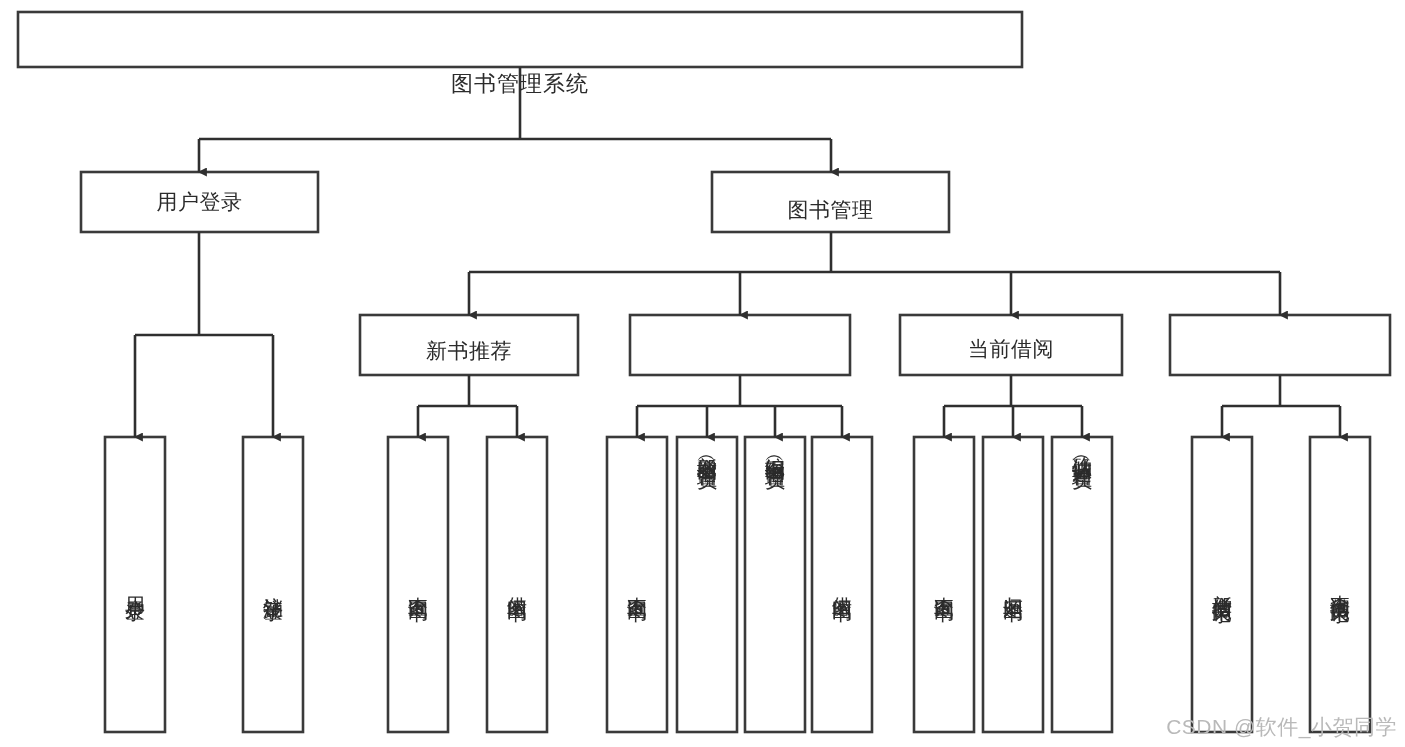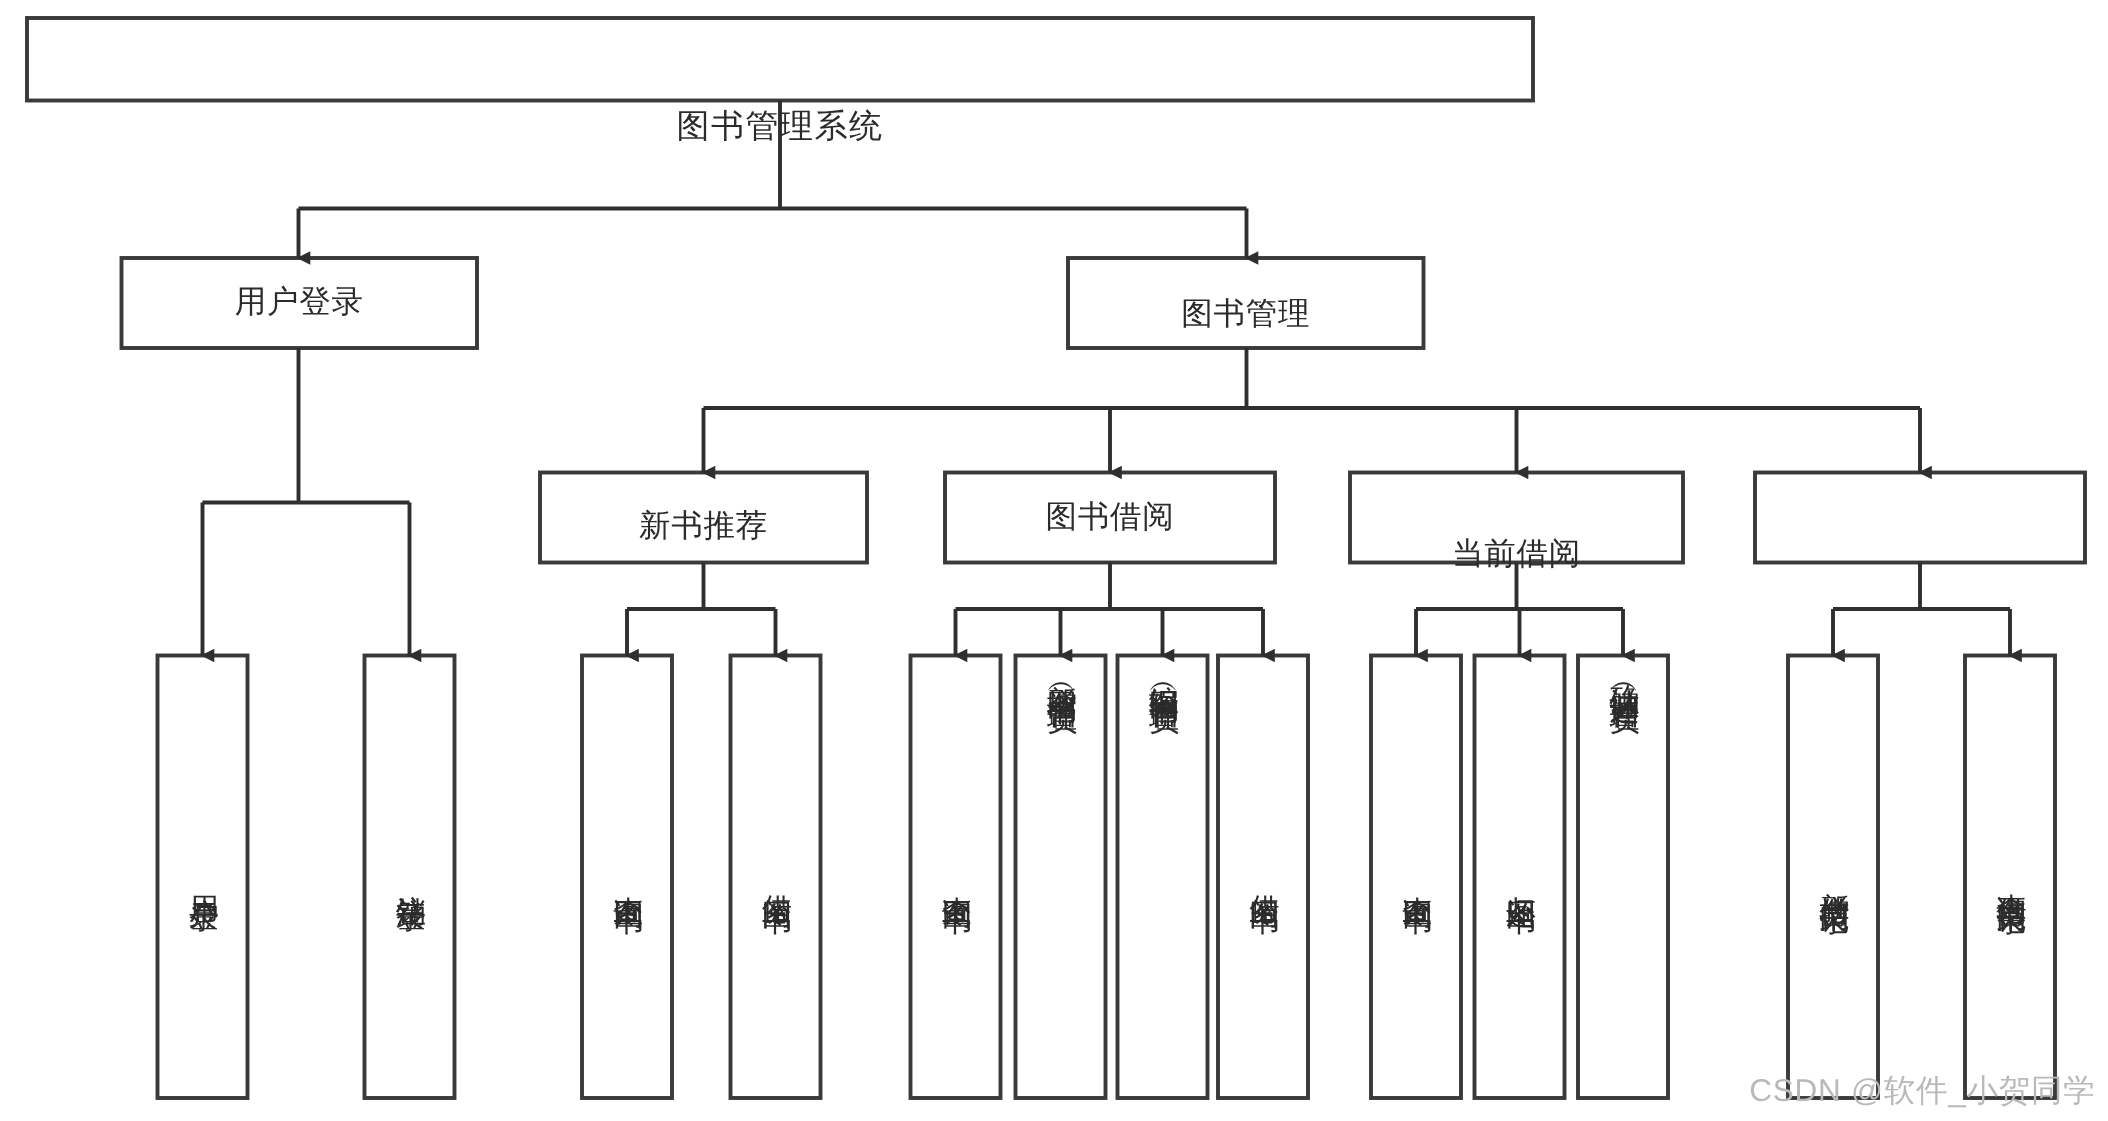--- a/index.html
+++ b/index.html
@@ -168,22 +168,21 @@
     <path class="connector" d="M 1222 406 L 1222 437" marker-end="url(#arrow)"></path>
     <path class="connector" d="M 1340 406 L 1340 437" marker-end="url(#arrow)"></path>
   </svg>
 
   <div class="node-label root" style="left:18px; top:12px; width:1004px; height:55px;margin-top:44px;">图书管理系统</div>
 
   <div class="node-label horizontal" style="left:81px; top:172px; width:237px; height:60px;">用户登录</div>
   <div class="node-label horizontal" style="left:712px; top:172px; width:237px; height:76px;text-align:center;">图书管理</div>
 
   <div class="node-label horizontal" style="left:360px; top:315px; width:218px; height:72px;">新书推荐</div>
-  <div class="node-label horizontal" style="left:630px; top:315px; width:220px; height:60px;">图书借阅</div>
-  <div class="node-label horizontal" style="left:900px; top:315px; width:222px; height:68px;margin-top:21px;">当前借阅</div>
+  <div class="node-label horizontal" style="left:900px; top:315px; width:222px; height:68px;">当前借阅</div>
 
   <div class="node-label vertical centered" style="left:105px; top:437px; width:60px; height:295px;">用户登录</div>
   <div class="node-label vertical centered" style="left:243px; top:437px; width:60px; height:295px;">注销登录</div>
 
   <div class="node-label vertical centered" style="left:388px; top:437px; width:60px; height:295px;">查询图书</div>
   <div class="node-label vertical centered" style="left:487px; top:437px; width:60px; height:295px;">借阅图书</div>
 
   <div class="node-label vertical centered" style="left:607px; top:437px; width:60px; height:295px;">查询图书</div>
   <div class="node-label vertical" style="left:677px; top:437px; width:60px; height:295px;">新增图书（管理员）</div>
   <div class="node-label vertical" style="left:745px; top:437px; width:60px; height:295px;">编辑图书（管理员）</div>

